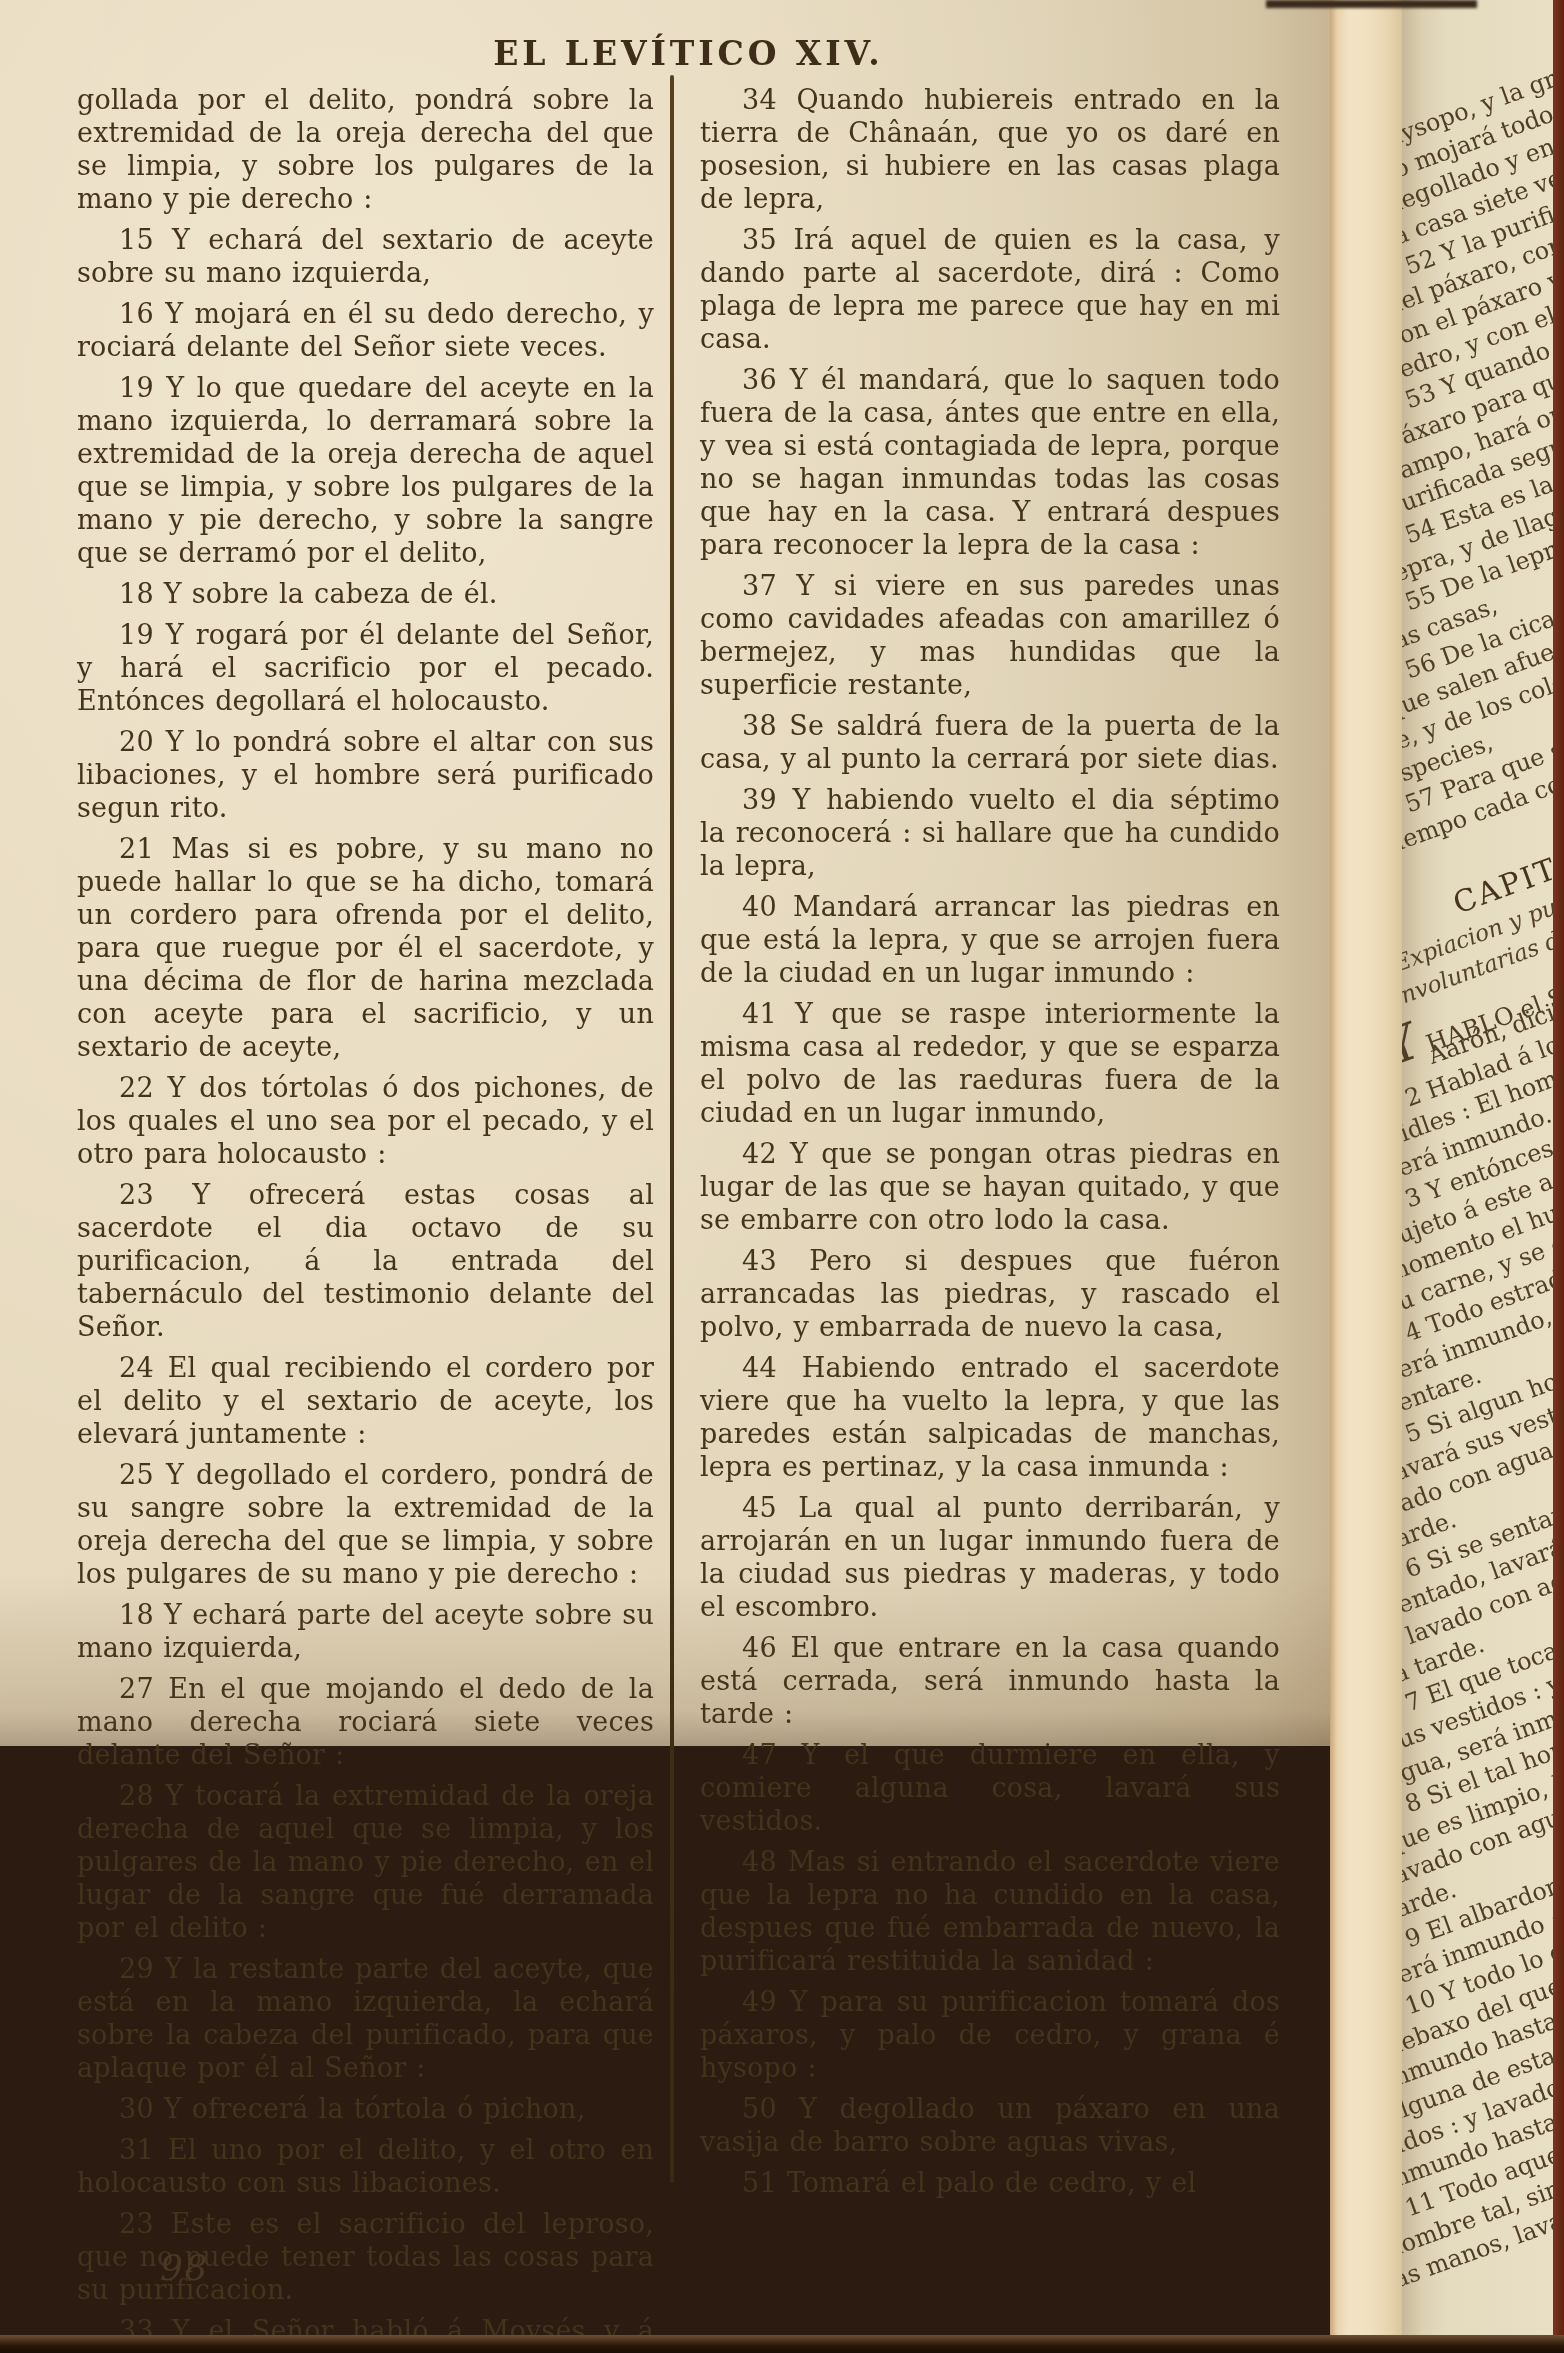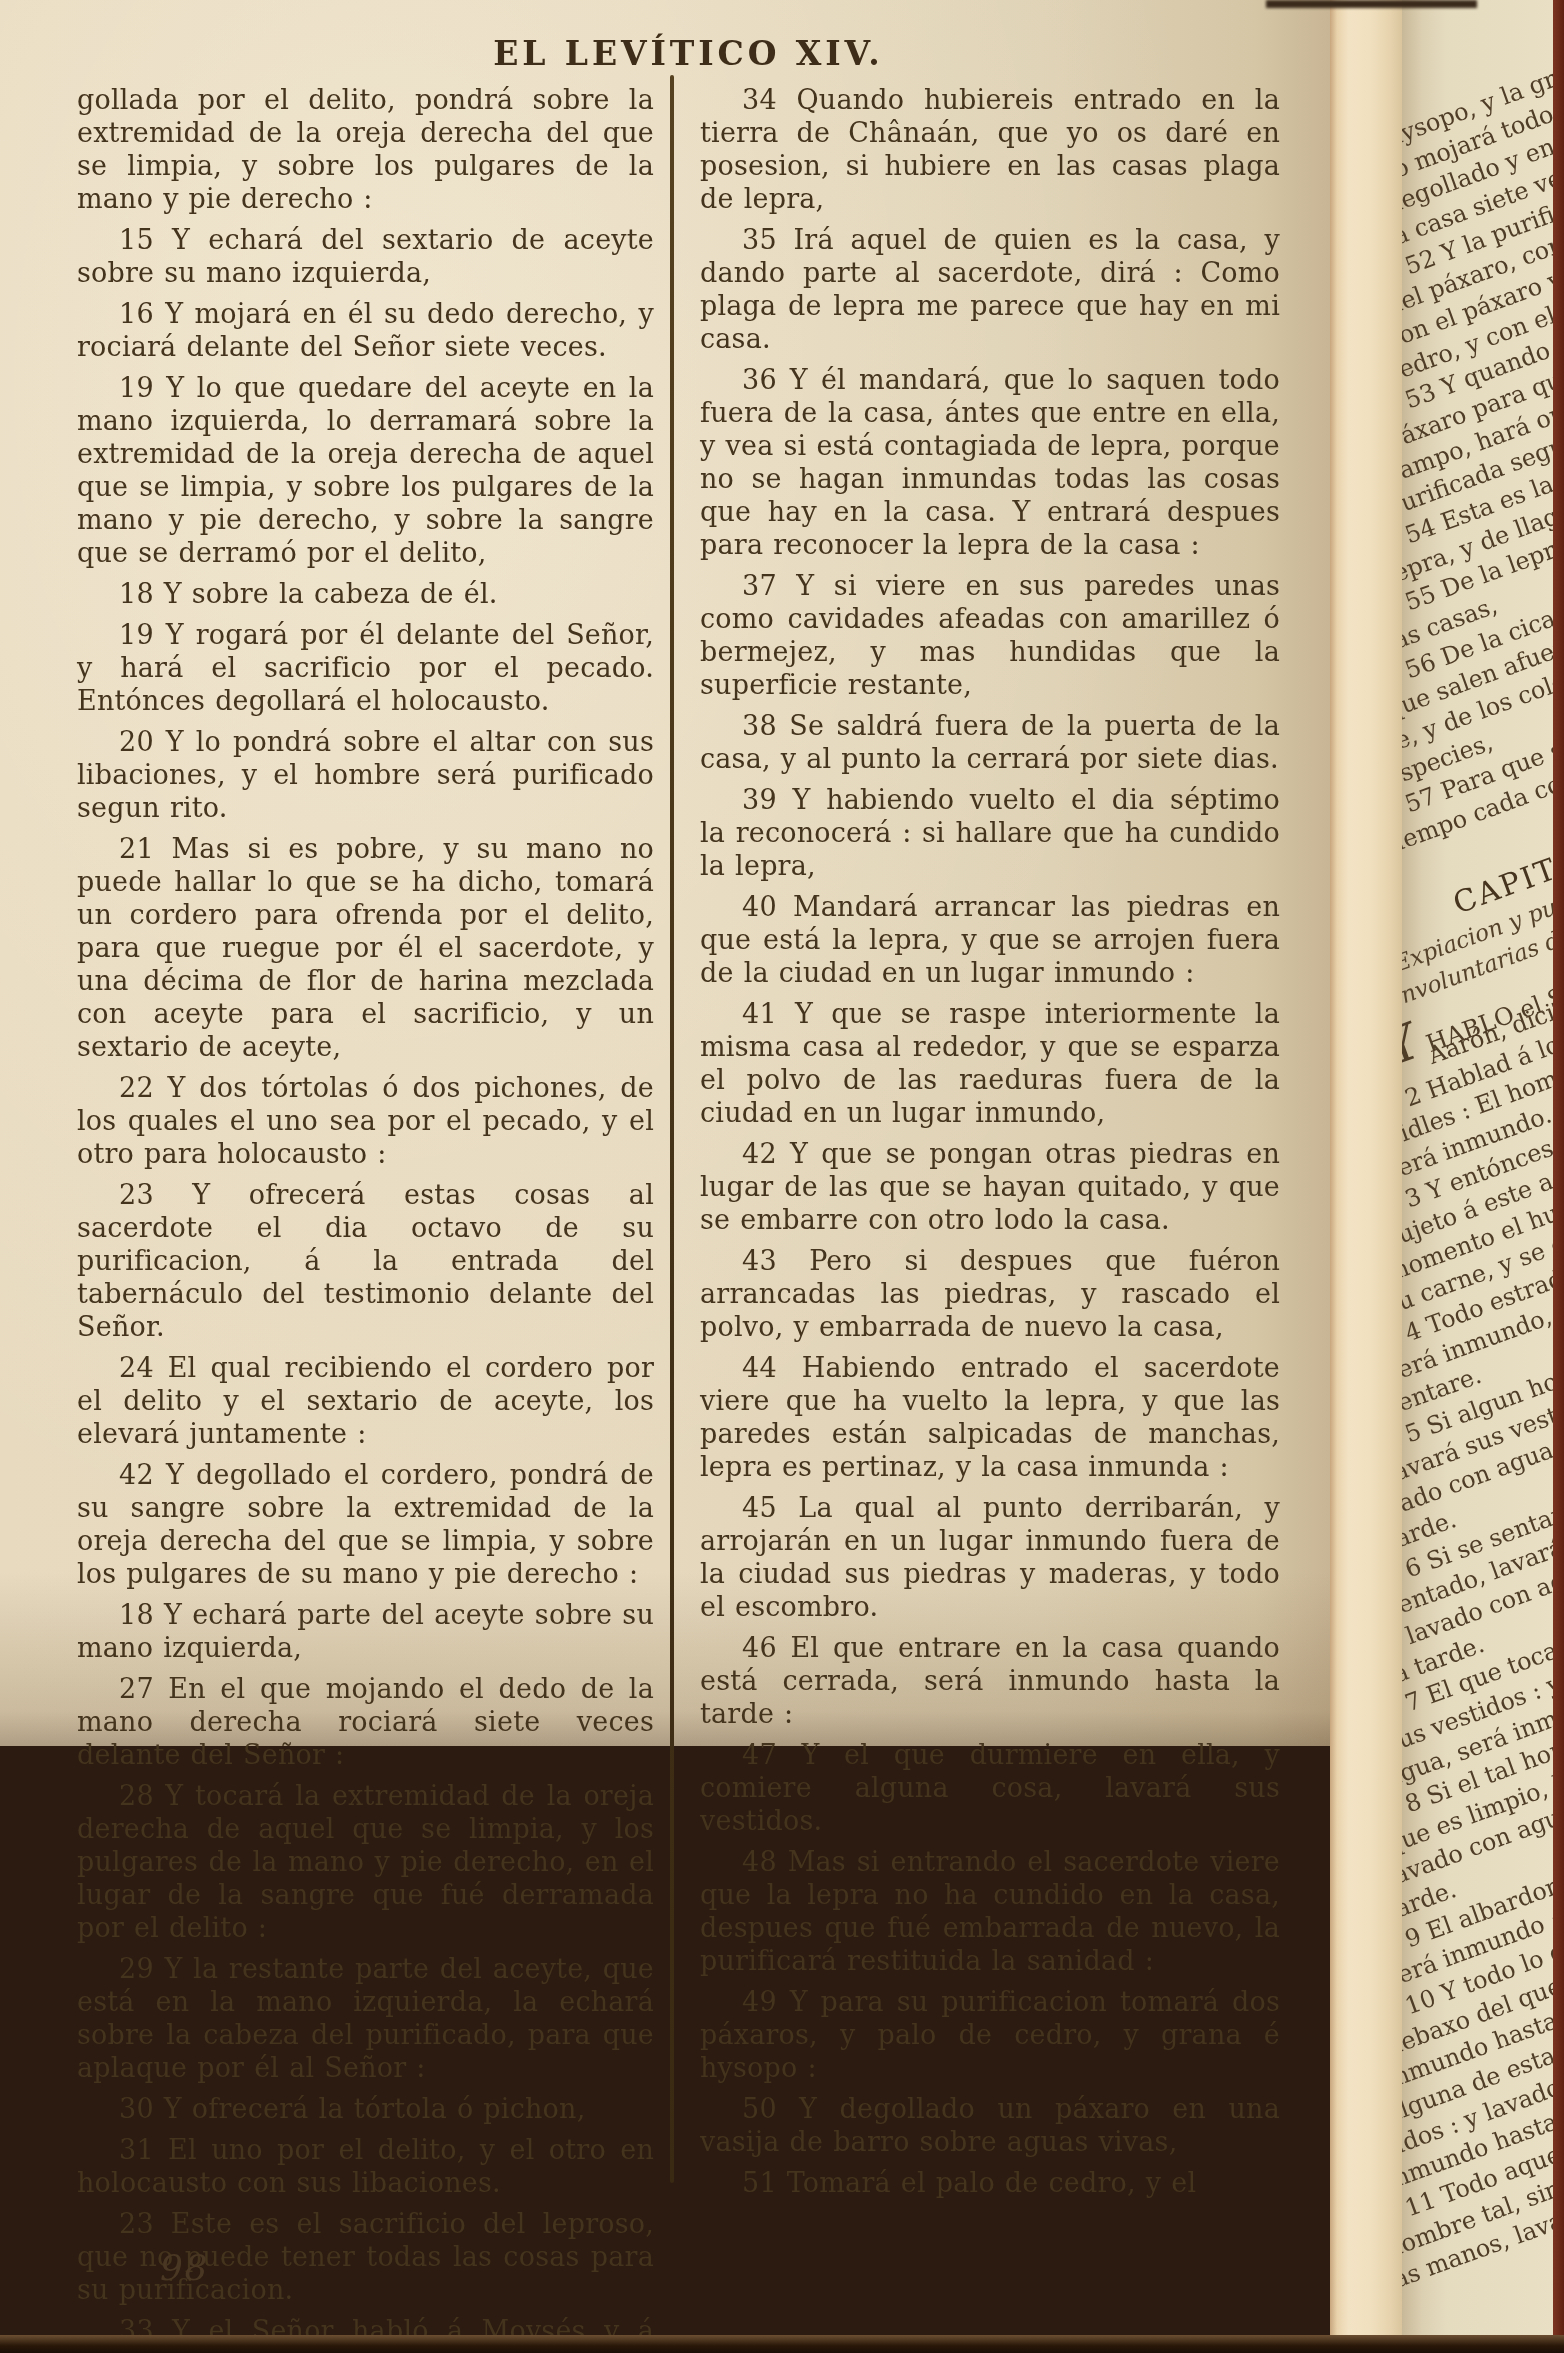--- a/index.html
+++ b/index.html
@@ -85,21 +85,21 @@
         <p class="verse">15 Y echará del sextario de aceyte sobre su mano izquierda,</p>
         <p class="verse">16 Y mojará en él su dedo derecho, y rociará delante del Señor siete veces.</p>
         <p class="verse">19 Y lo que quedare del aceyte en la mano izquierda, lo derramará sobre la extremidad de la oreja derecha de aquel que se limpia, y sobre los pulgares de la mano y pie derecho, y sobre la sangre que se derramó por el delito,</p>
         <p class="verse">18 Y sobre la cabeza de él.</p>
         <p class="verse">19 Y rogará por él delante del Señor, y hará el sacrificio por el pecado. Entónces degollará el holocausto.</p>
         <p class="verse">20 Y lo pondrá sobre el altar con sus libaciones, y el hombre será purificado segun rito.</p>
         <p class="verse">21 Mas si es pobre, y su mano no puede hallar lo que se ha dicho, tomará un cordero para ofrenda por el delito, para que ruegue por él el sacerdote, y una décima de flor de harina mezclada con aceyte para el sacrificio, y un sextario de aceyte,</p>
         <p class="verse">22 Y dos tórtolas ó dos pichones, de los quales el uno sea por el pecado, y el otro para holocausto :</p>
         <p class="verse">23 Y ofrecerá estas cosas al sacerdote el dia octavo de su purificacion, á la entrada del tabernáculo del testimonio delante del Señor.</p>
         <p class="verse">24 El qual recibiendo el cordero por el delito y el sextario de aceyte, los elevará juntamente :</p>
-        <p class="verse">42 Y degollado el cordero, pondrá de su sangre sobre la extremidad de la oreja derecha del que se limpia, y sobre los pulgares de su mano y pie derecho :</p>
+        <p class="verse">25 Y degollado el cordero, pondrá de su sangre sobre la extremidad de la oreja derecha del que se limpia, y sobre los pulgares de su mano y pie derecho :</p>
         <p class="verse">18 Y echará parte del aceyte sobre su mano izquierda,</p>
         <p class="verse">27 En el que mojando el dedo de la mano derecha rociará siete veces delante del Señor :</p>
         <p class="verse">28 Y tocará la extremidad de la oreja derecha de aquel que se limpia, y los pulgares de la mano y pie derecho, en el lugar de la sangre que fué derramada por el delito :</p>
         <p class="verse">29 Y la restante parte del aceyte, que está en la mano izquierda, la echará sobre la cabeza del purificado, para que aplaque por él al Señor :</p>
         <p class="verse">30 Y ofrecerá la tórtola ó pichon,</p>
         <p class="verse">31 El uno por el delito, y el otro en holocausto con sus libaciones.</p>
         <p class="verse">23 Este es el sacrificio del leproso, que no puede tener todas las cosas para su purificacion.</p>
         <p class="verse">33 Y el Señor habló á Moysés y á Aarón, diciendo :</p>
       </div>
     <div class="divider"></div>

